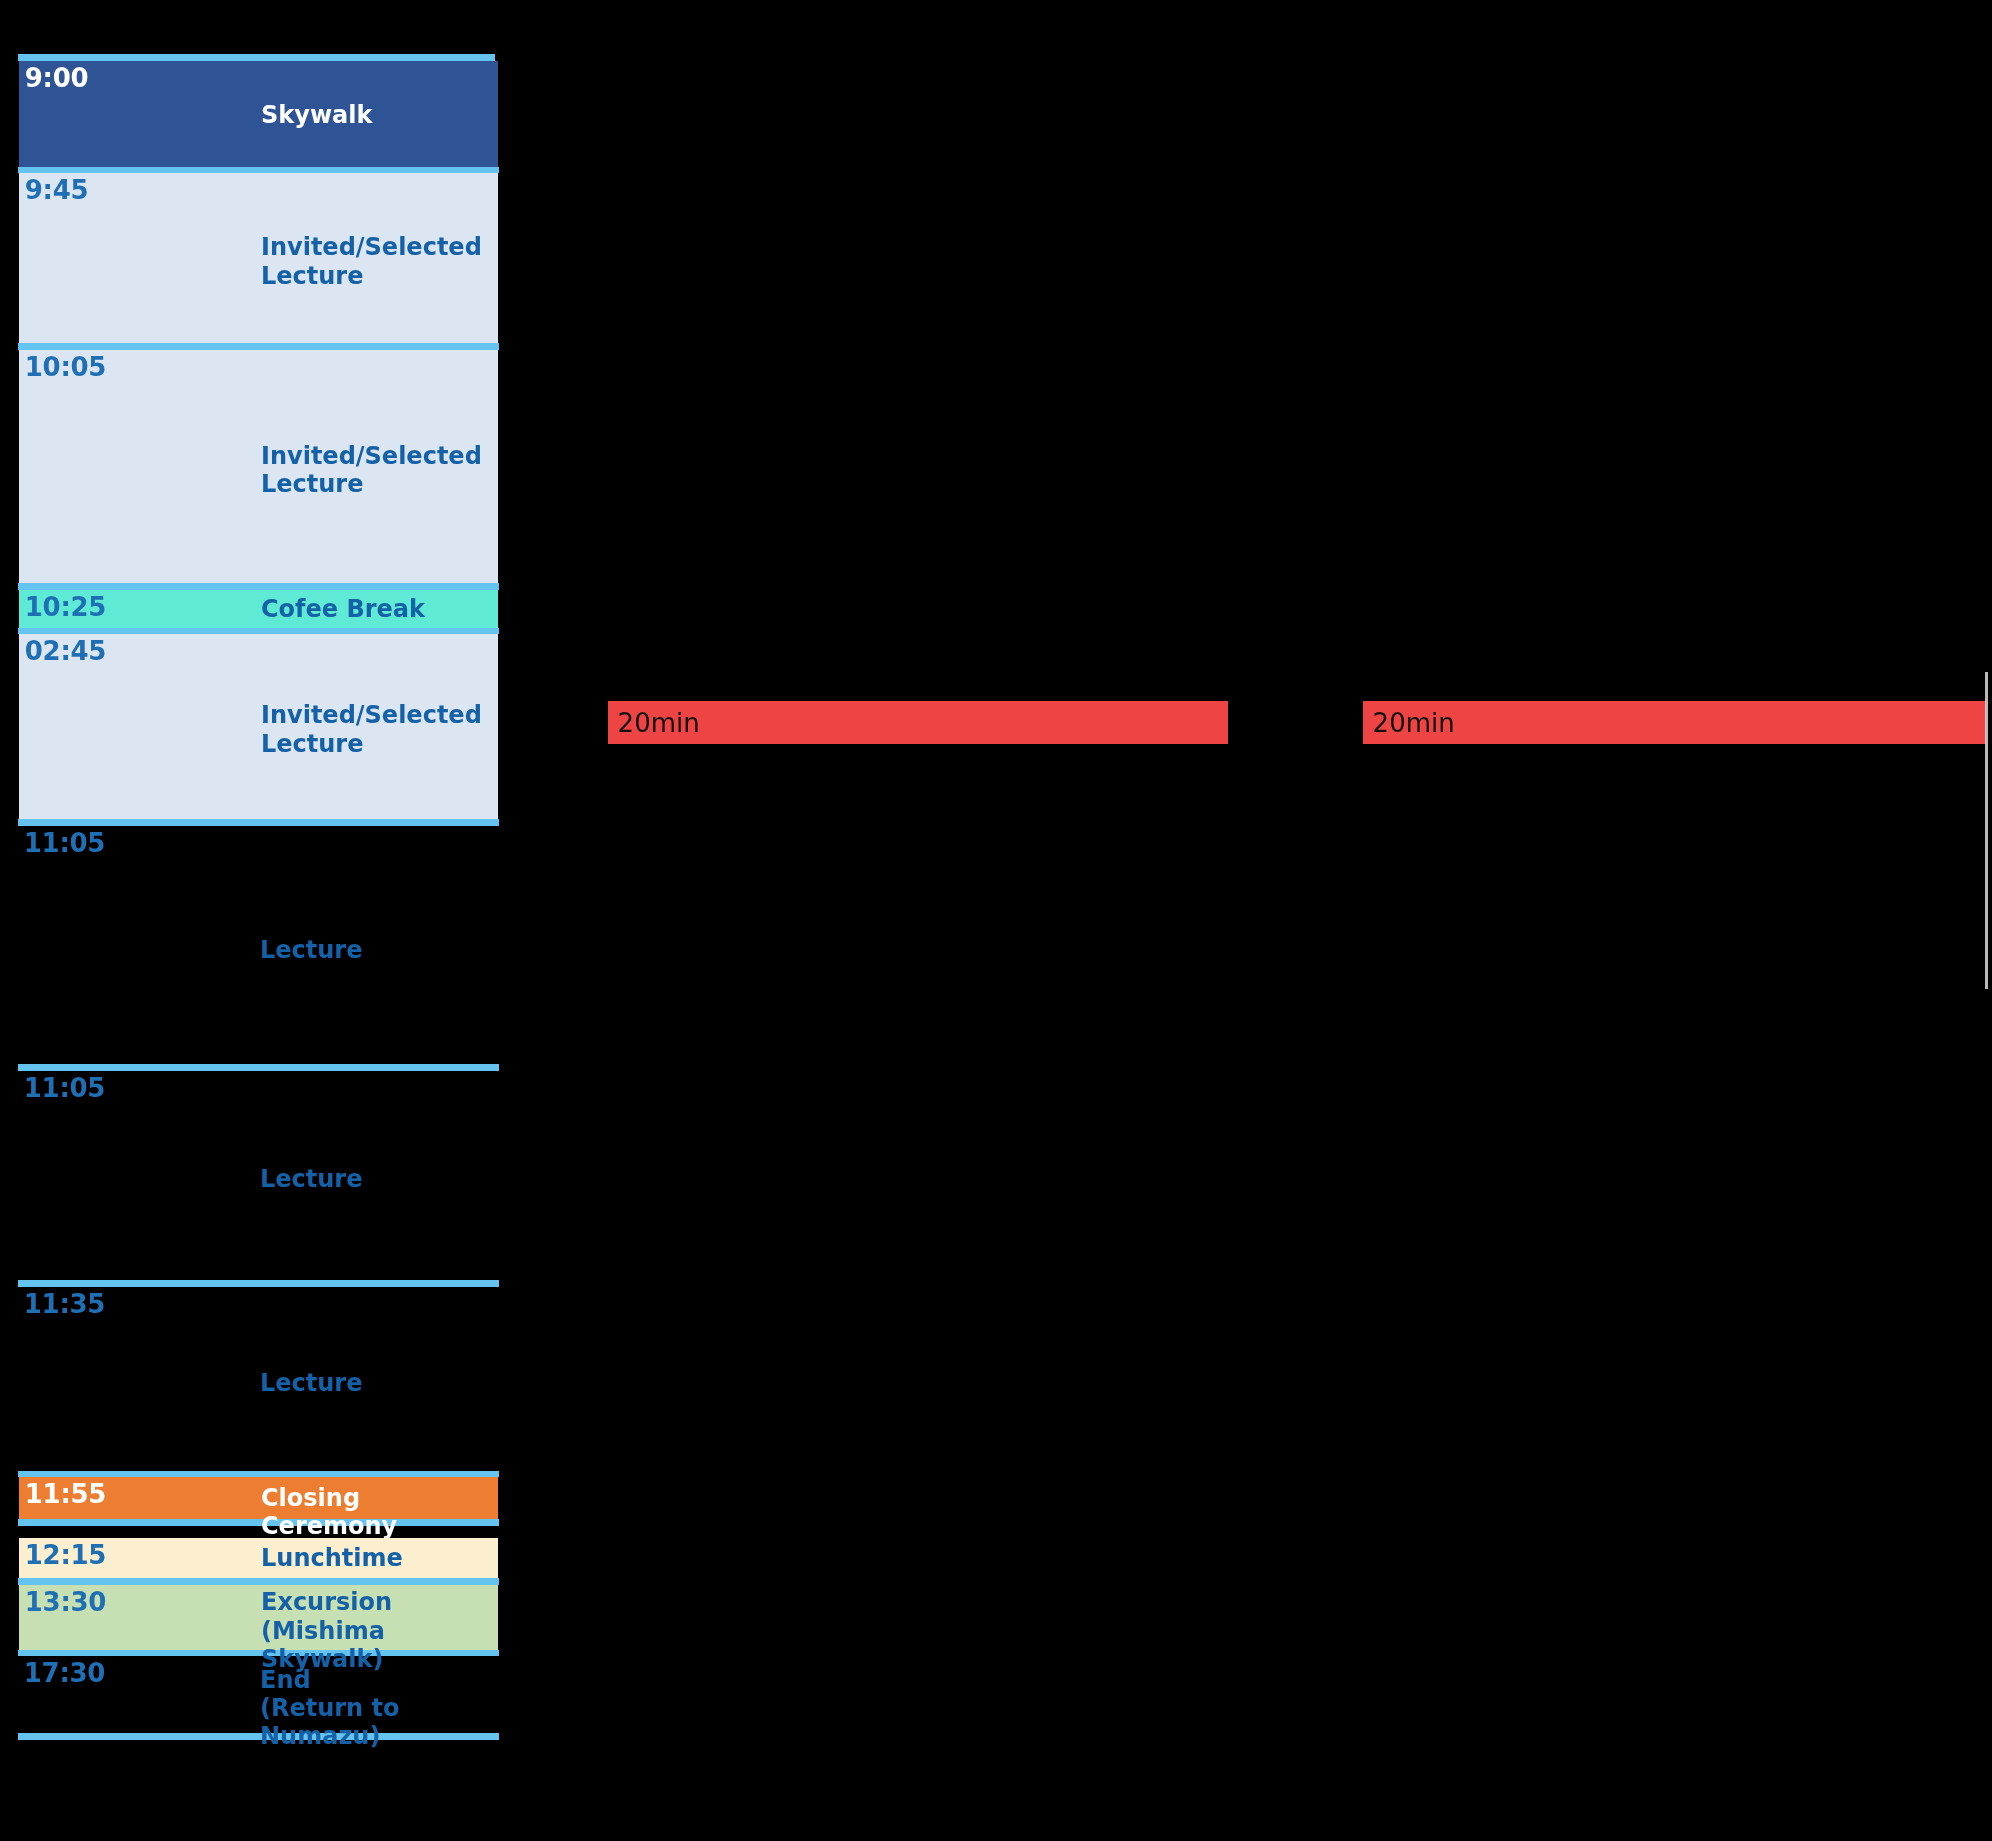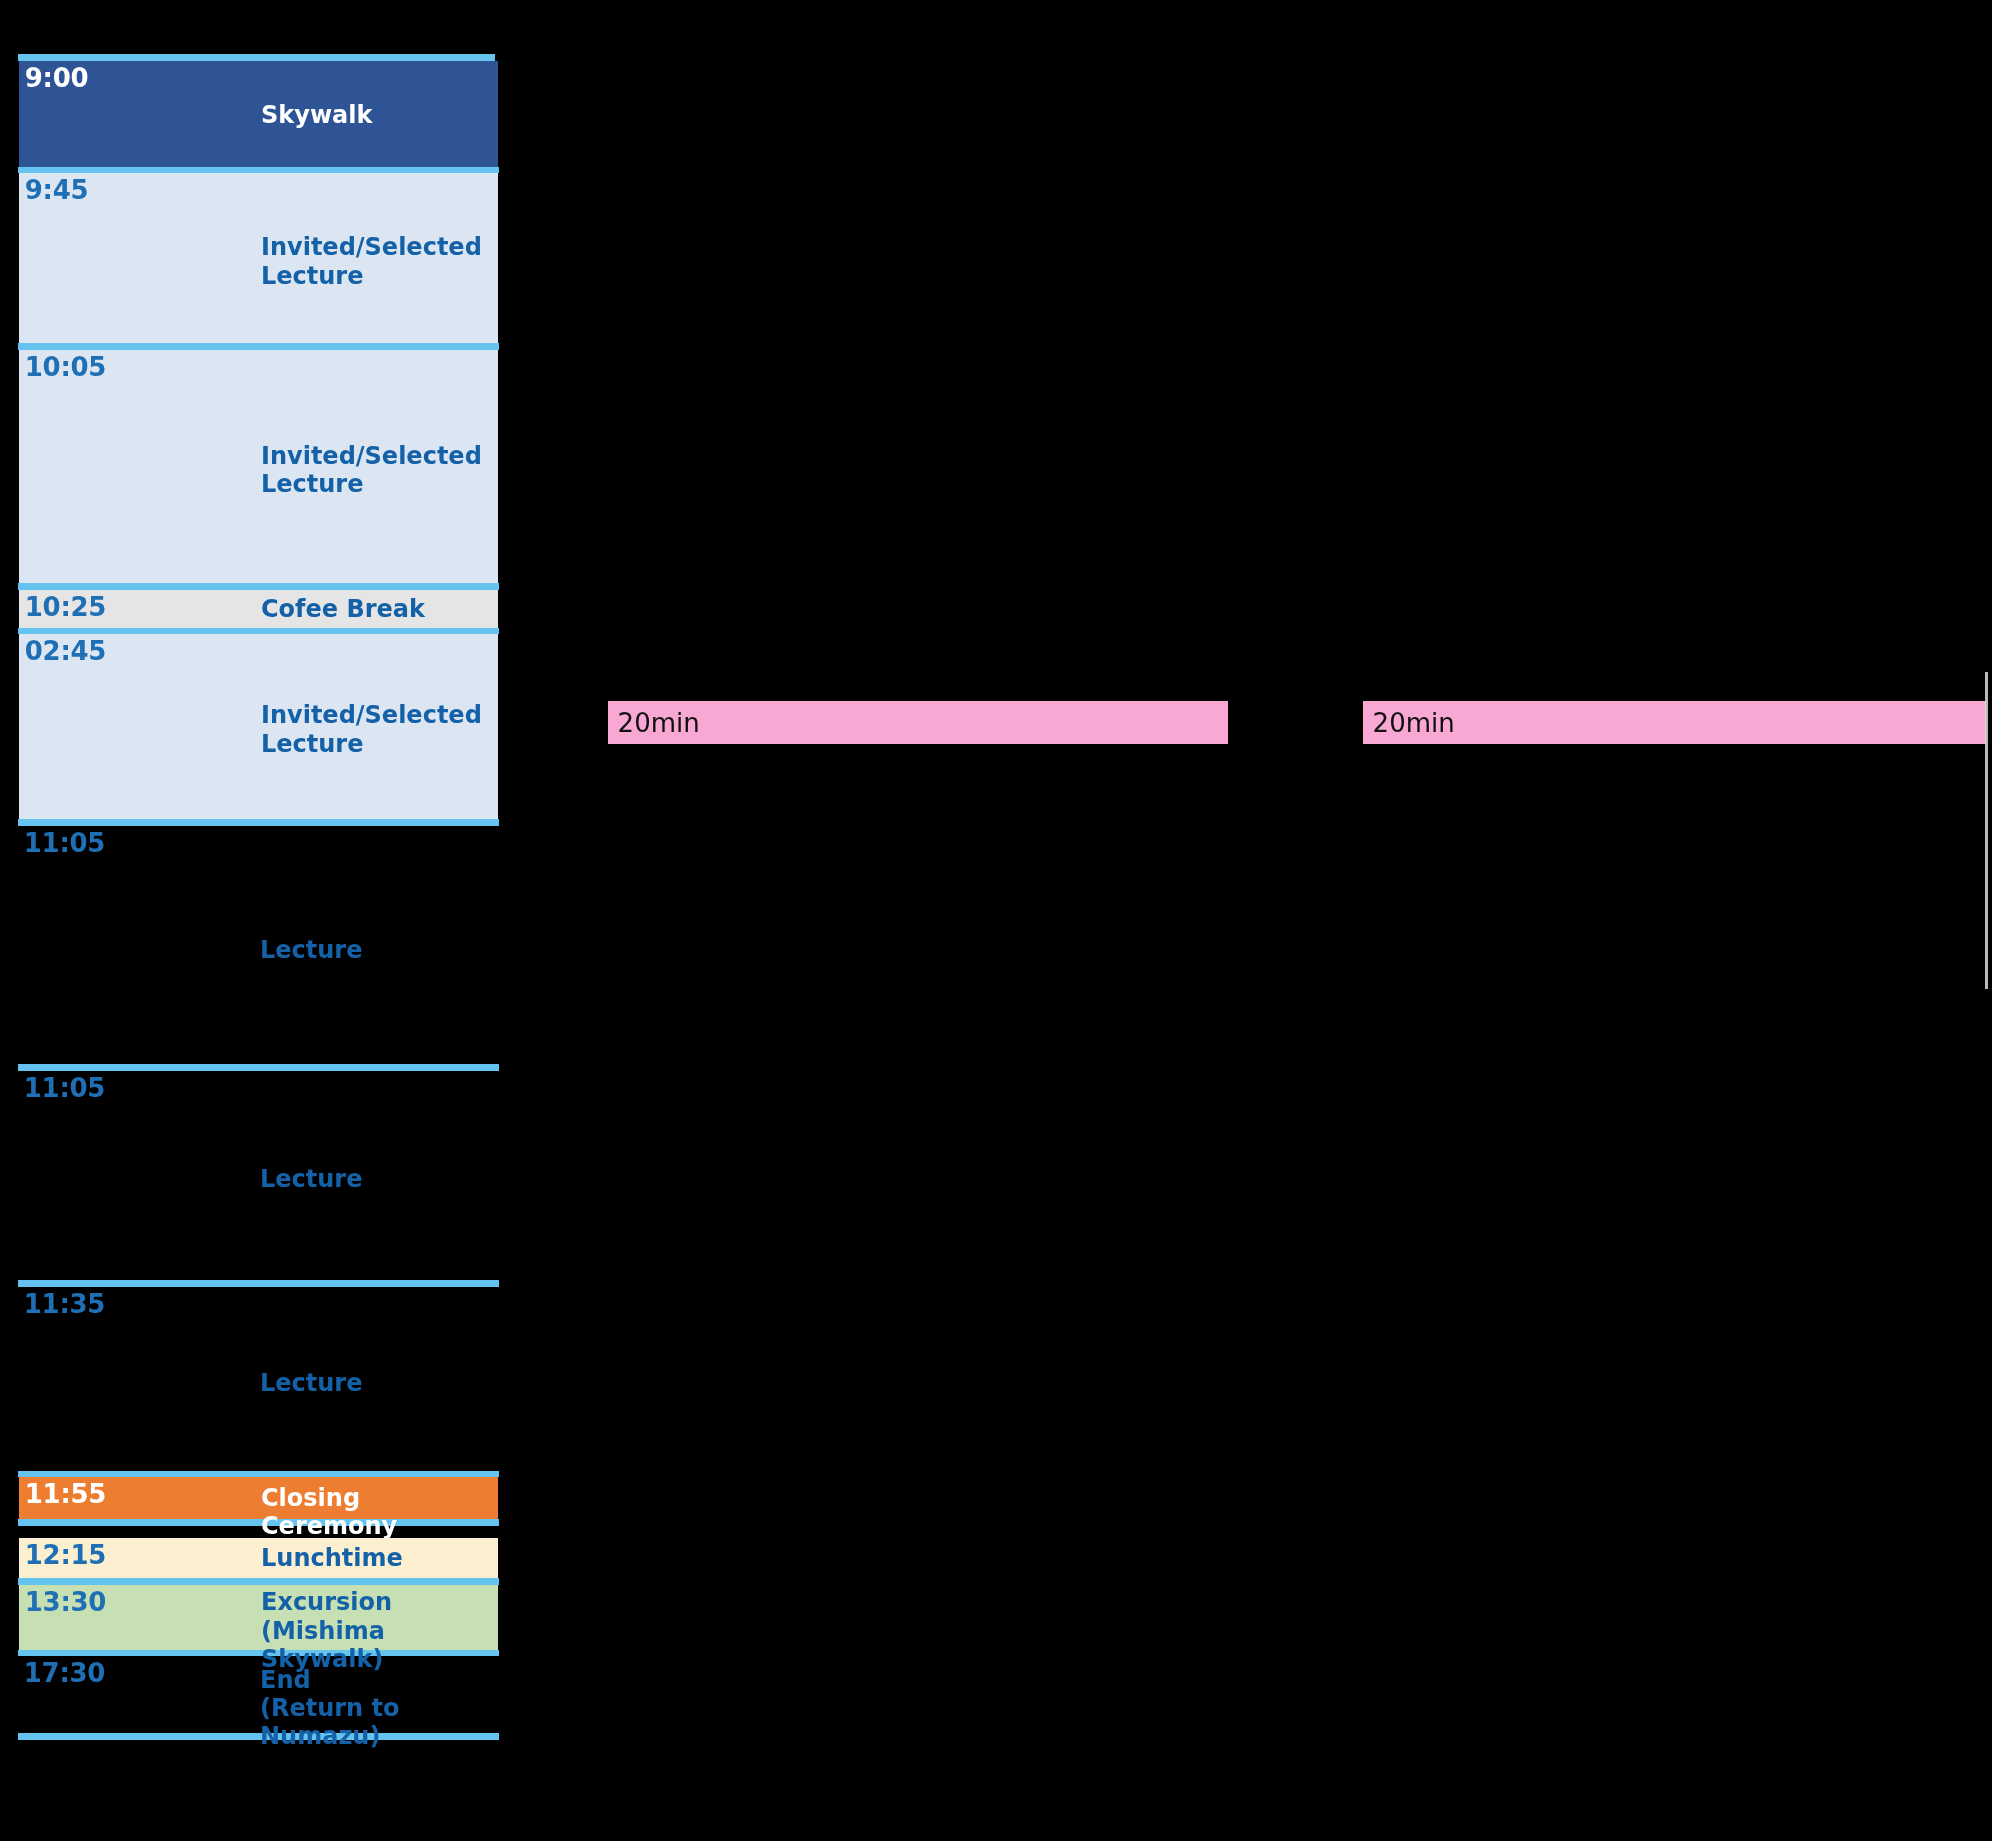--- a/index.html
+++ b/index.html
@@ -52,30 +52,30 @@
     line-height:1.18;
     color:#1F7FC4;
     white-space:pre-line;
   }
   .slot-label.ondark{color:#FFFFFF;}
   .slot-label.deepblue{color:#1461A8;}
 
   
   .fill-plenary   {background:#2F5496;}
   .fill-invited   {background:#DCE6F2;}
-  .fill-break     {background:#e5e5e5;}
+  .fill-break     {background:#5eead4;}
   .fill-lunch     {background:#FCEFD0;}
   .fill-orange    {background:#ED7D31;}
   .fill-green     {background:#C6E0B4;}
   .fill-none      {background:transparent;}
 
   
   .minbox{
     position:absolute;
-    background:#f9a8d4;
+    background:#ef4444;
     color:#111;
     font-size:26px;
     font-family:"DejaVu Sans", sans-serif;
     font-weight:normal;
     display:flex;
     align-items:center;
     padding-left:9.6px;
     box-sizing:border-box;
     line-height:1;
   }

